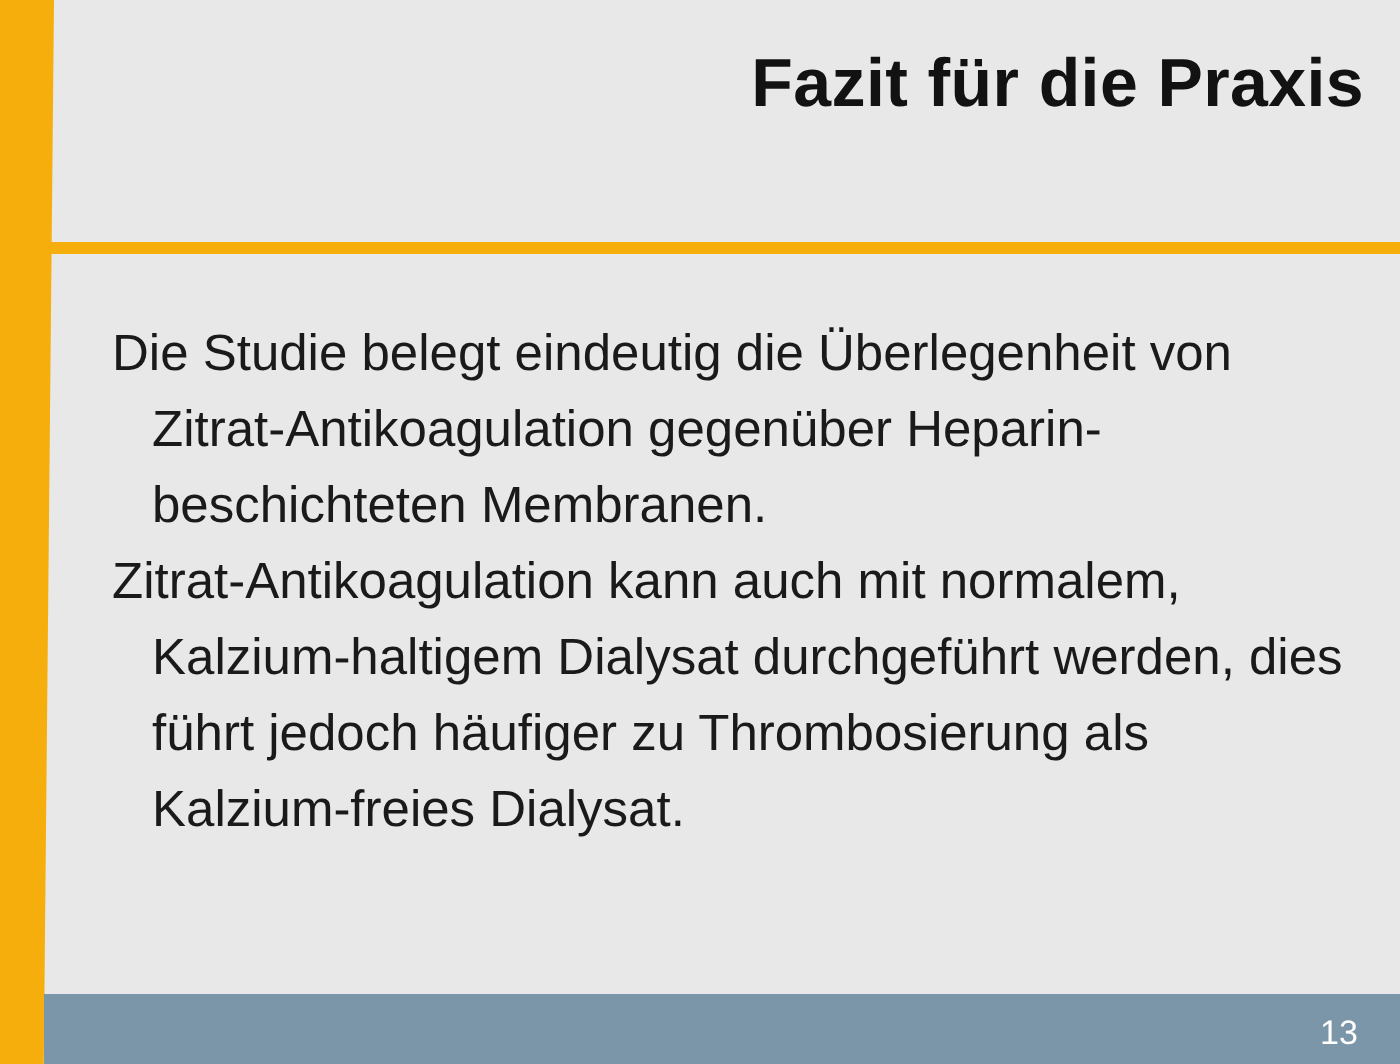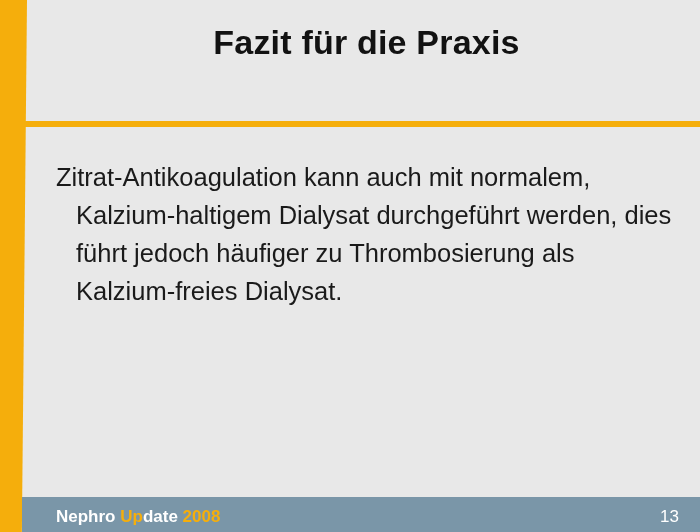--- a/index.html
+++ b/index.html
@@ -44,24 +44,24 @@
   
   .title-band {
     position: absolute;
     left: 27px;
     top: 0;
     width: 673px;
     height: 121px;
   }
   .slide-title {
     position: absolute;
-    left: 12px;
+    left: 0;
     top: 24px;
     width: 655px;
-    text-align: center;
+    text-align: right;
     font-size: 34px;
     font-weight: bold;
     color: #121212;
     letter-spacing: 0.2px;
     line-height: 1.1;
     white-space: nowrap;
   }
 
   
   .body-area {
@@ -128,23 +128,23 @@
 
   <div class="left-stripe"></div>
 
   <div class="title-band">
     <div class="slide-title">Fazit für die Praxis</div>
   </div>
 
   <div class="title-rule"></div>
 
   <div class="body-area">
+    <p class="para">Die Studie belegt eindeutig die Überlegenheit von Zitrat-Antikoagulation gegenüber Heparin-beschichteten Membranen.</p>
     <p class="para">Zitrat-Antikoagulation kann auch mit normalem, Kalzium-haltigem Dialysat durchgeführt werden, dies führt jedoch häufiger zu Thrombosierung als Kalzium-freies Dialysat.</p>
   </div>
 
   <div class="footer-bar"></div>
 
-  <div class="footer-left"><span>Nephro </span><span class="accent">Up</span><span>date </span><span class="accent">2008</span></div>
 
 
   <div class="footer-page">13</div>
 
 </div>
 
 </body></html>

